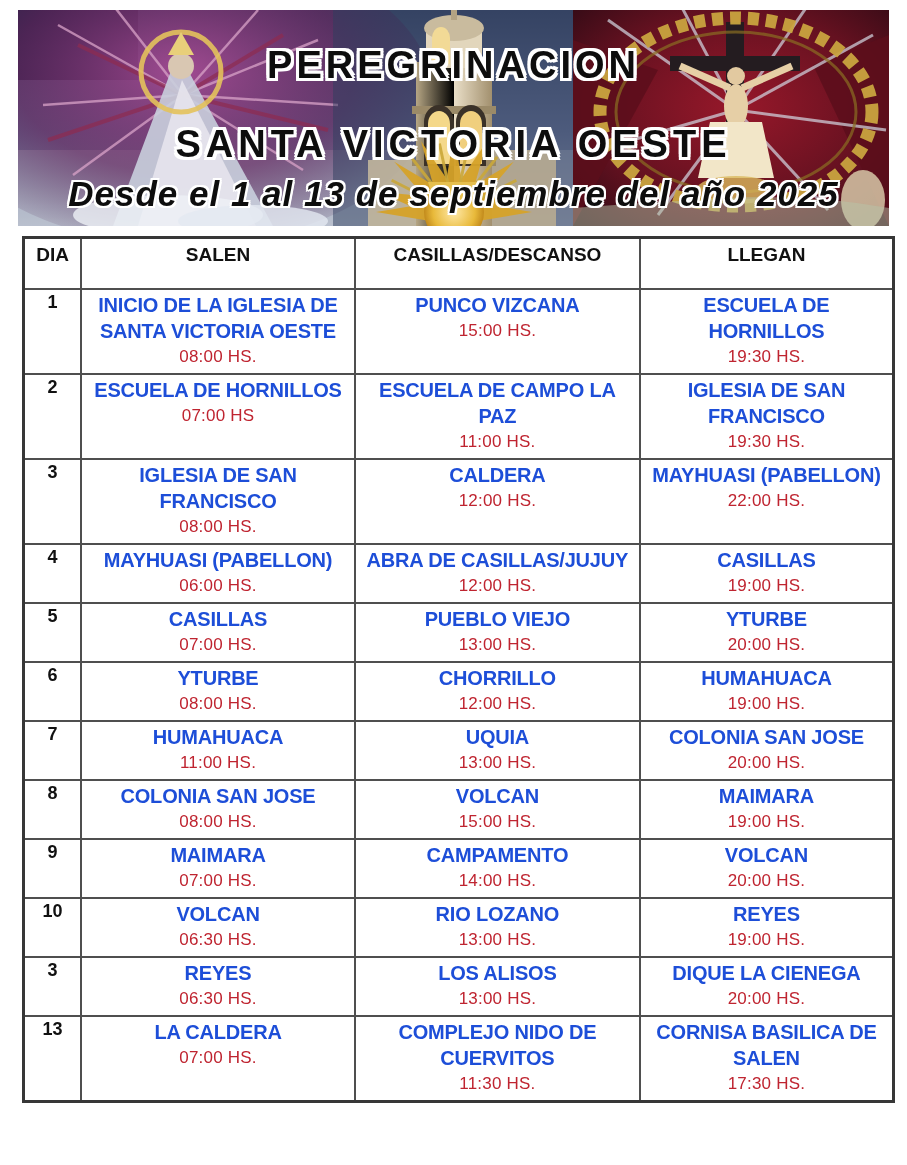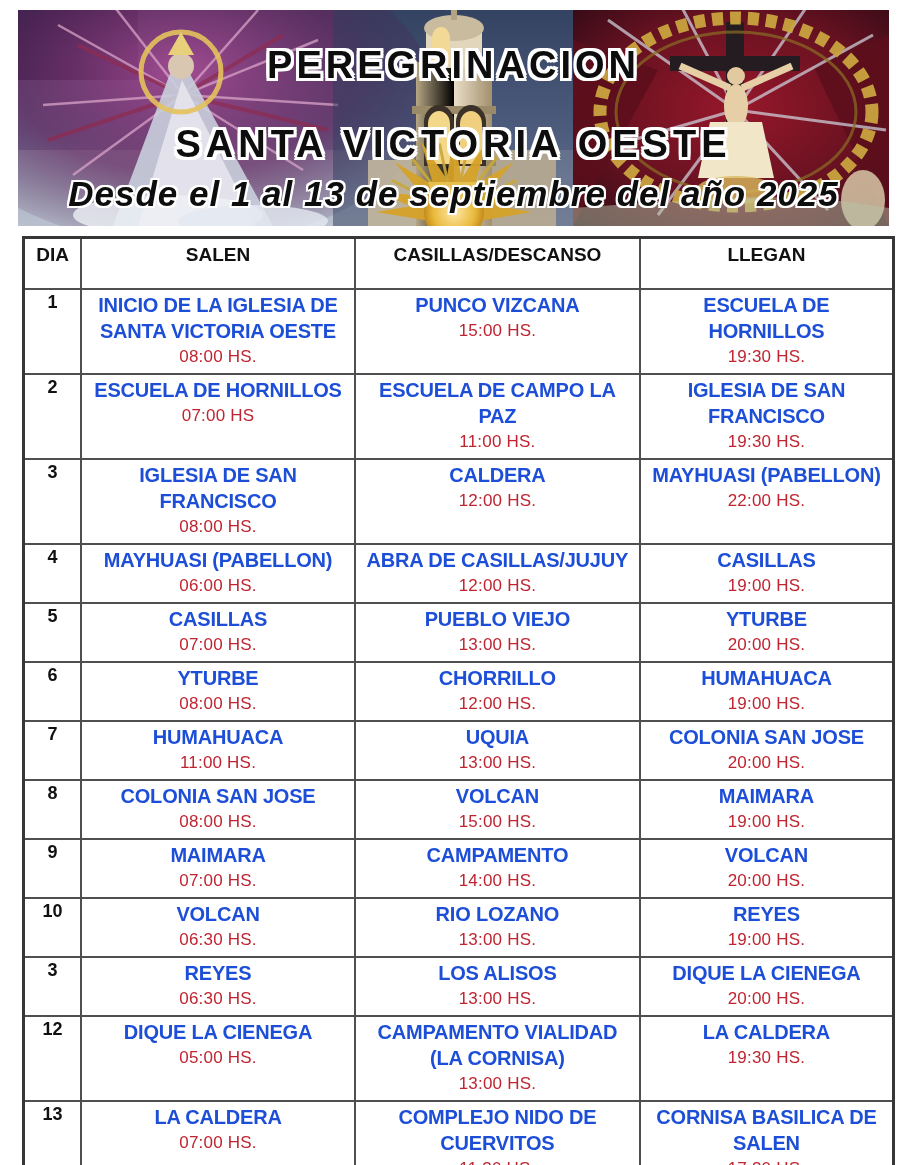--- a/index.html
+++ b/index.html
@@ -412,36 +412,20 @@
       <td class="place-cell">
             <div class="place-line">LOS ALISOS</div>
             <div class="time-line">13:00 HS.</div>
           </td>
       <td class="place-cell">
             <div class="place-line">DIQUE LA CIENEGA</div>
             <div class="time-line">20:00 HS.</div>
           </td>
     </tr>
         <tr>
-      <td class="day-cell">12</td>
-      <td class="place-cell">
-            <div class="place-line">DIQUE LA CIENEGA</div>
-            <div class="time-line">05:00 HS.</div>
-          </td>
-      <td class="place-cell">
-            <div class="place-line">CAMPAMENTO VIALIDAD</div>
-            <div class="place-line">(LA CORNISA)</div>
-            <div class="time-line">13:00 HS.</div>
-          </td>
-      <td class="place-cell">
-            <div class="place-line">LA CALDERA</div>
-            <div class="time-line">19:30 HS.</div>
-          </td>
-    </tr>
-        <tr>
       <td class="day-cell">13</td>
       <td class="place-cell">
             <div class="place-line">LA CALDERA</div>
             <div class="time-line">07:00 HS.</div>
           </td>
       <td class="place-cell">
             <div class="place-line">COMPLEJO NIDO DE</div>
             <div class="place-line">CUERVITOS</div>
             <div class="time-line">11:30 HS.</div>
           </td>

